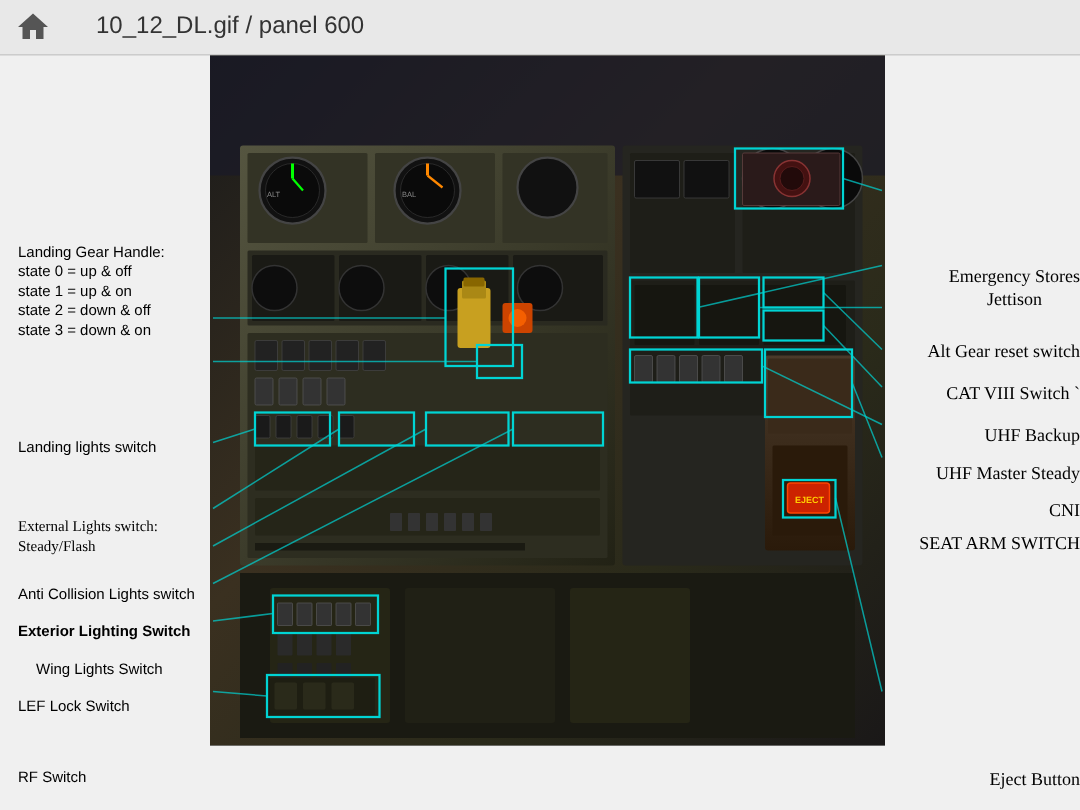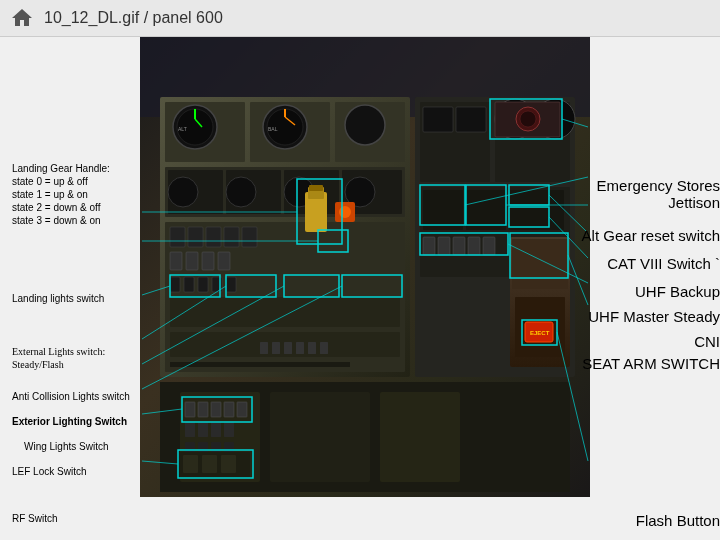--- a/index.html
+++ b/index.html
@@ -12,20 +12,21 @@
       overflow: hidden;
       position: relative;
     }
 
     .header {
       display: flex;
       align-items: center;
       padding: 6px 10px;
       background: #e8e8e8;
       border-bottom: 1px solid #ccc;
+      gap: 20px;
     }
 
     .home-icon {
       width: 24px;
       height: 24px;
       margin-right: 10px;
     }
 
     .page-title {
       font-size: 16px;
@@ -84,25 +85,26 @@
     .right-labels {
       position: absolute;
       right: 0;
       top: 60px;
       width: 140px;
     }
 
     .right-label-item {
       position: absolute;
       right: 0;
-      text-align: right;
+      text-align: center;
       background: transparent;
       color: #000;
-      font-size: 15px;
+      font-size: 12px;
       white-space: nowrap;
+      font-family: Liberation Serif, serif;
     }
 
     svg.cockpit-svg {
       position: absolute;
       top: 0; left: 0;
       width: 100%; height: 100%;
     }
   </style>
 </head>
 <body>
@@ -389,18 +391,18 @@
 
     <div class="right-label-item" style="top:236px; right:0;">
       <span>CNI</span>
     </div>
 
     <div class="right-label-item" style="top:258px; right:0;">
       <span>SEAT ARM SWITCH</span>
     </div>
 
     <div class="right-label-item" style="top:415px; right:0;">
-      <span>Flash Button</span>
+      <span>Eject Button</span>
     </div>
 
   </div>
 
 </div>
 
 </body></html>

